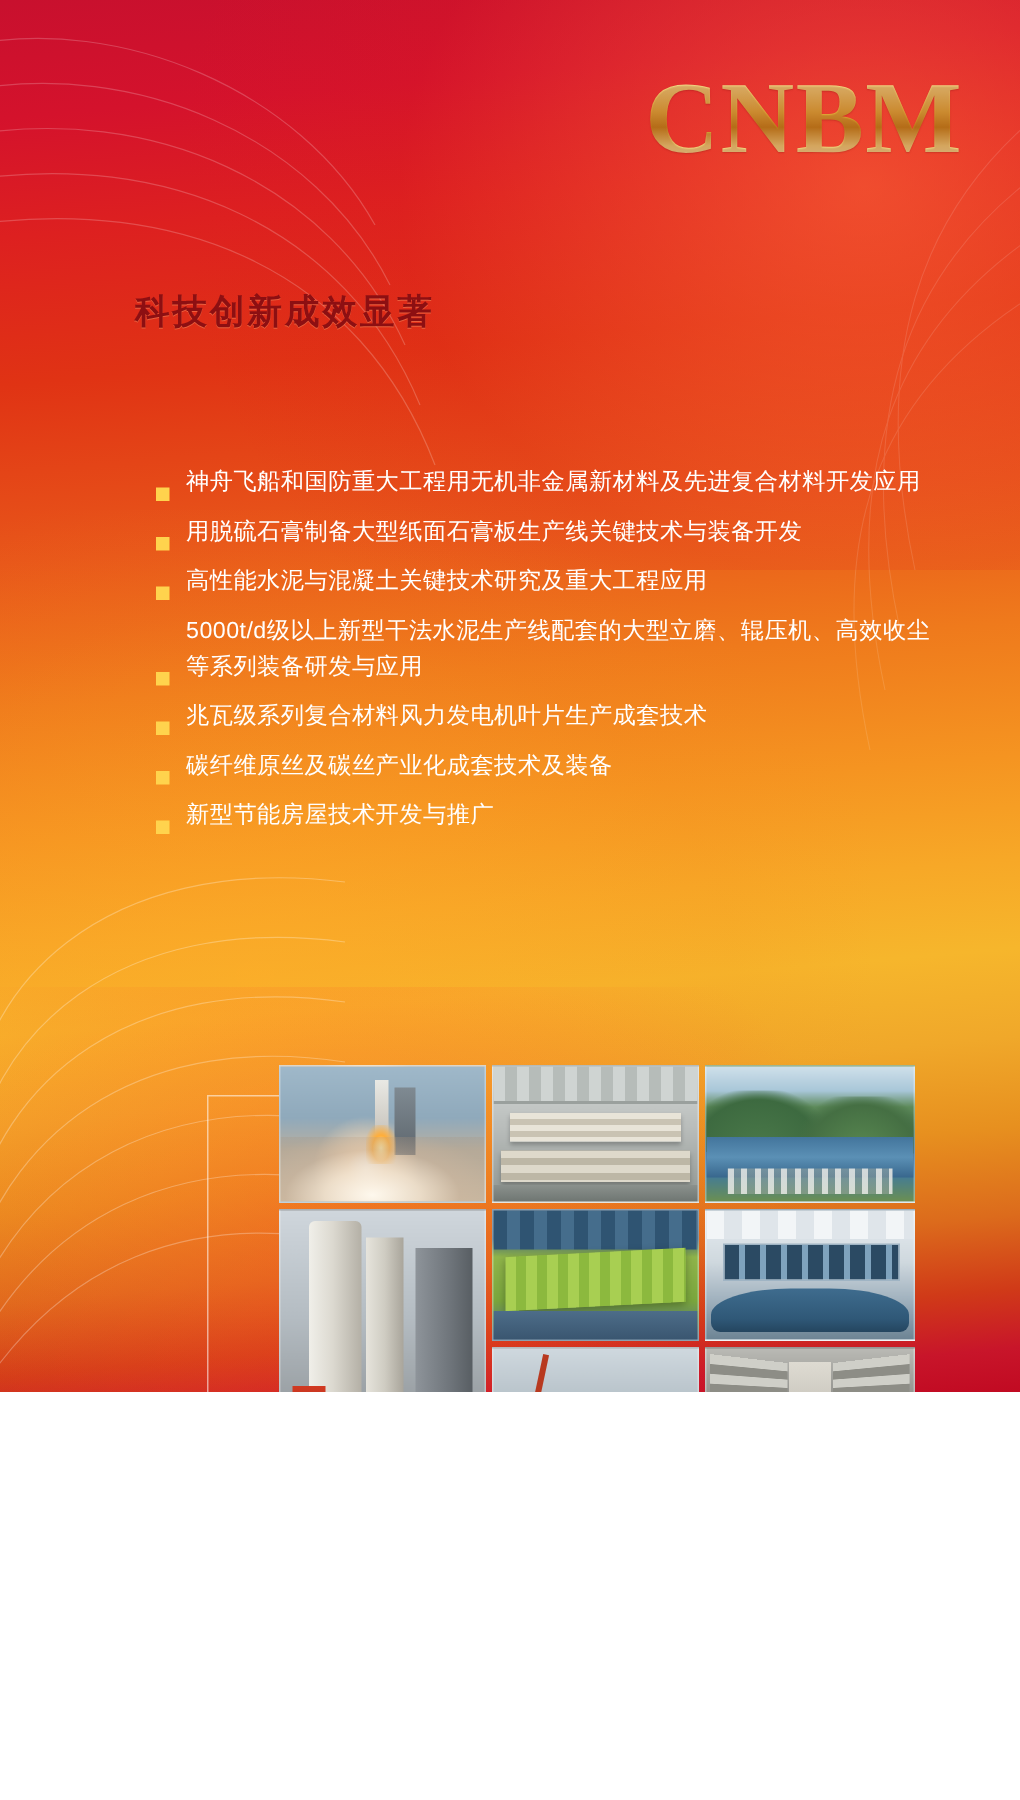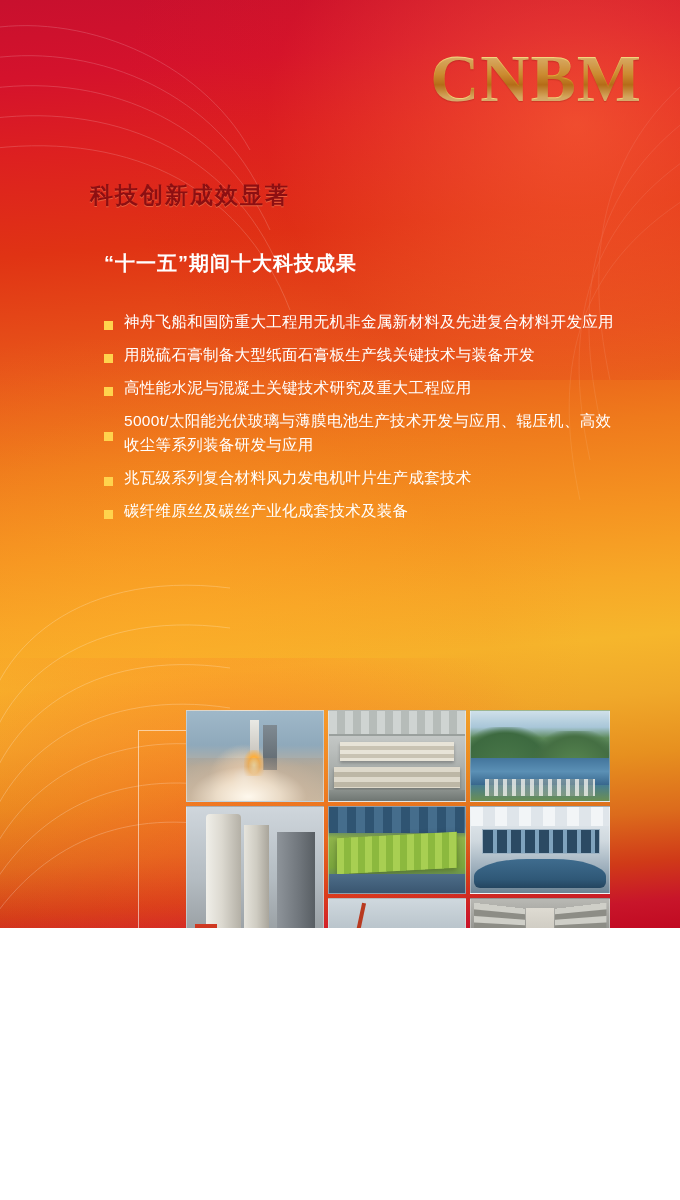--- a/index.html
+++ b/index.html
@@ -101,21 +101,21 @@
     background: linear-gradient(180deg, #fff4c8 0%, #f6d87a 22%, #e7b23c 45%, #c98a1c 60%, #f3d679 78%, #fbefbe 100%);
     -webkit-background-clip: text;
     background-clip: text;
     color: transparent;
     text-shadow: 0 1px 1px rgba(120,20,10,0.25);
   }
   
   .section-title {
     position: absolute;
     left: 90px;
-    top: 180px;
+    top: 192px;
     font-size: 23px;
     font-weight: bold;
     letter-spacing: 2px;
     color: #8d0f12;
     text-shadow: 0 1px 0 rgba(255,190,130,0.35);
   }
   .sub-title {
     position: absolute;
     left: 104px;
     top: 250px;
@@ -126,21 +126,21 @@
   }
   
   .bullets {
     position: absolute;
     left: 104px;
     top: 310px;
     width: 520px;
   }
   .bullet {
     display: flex;
-    align-items: center;
+    align-items: flex-end;
     margin-bottom: 9px;
   }
   .bullet .marker {
     flex: 0 0 auto;
     width: 9px;
     height: 9px;
     background: #ffd34d;
     margin-top: 6px;
     margin-right: 11px;
   }
@@ -432,46 +432,49 @@
       <path d="M-20,340 C10,240 100,180 230,200"></path>
       <path d="M-20,310 C0,210 90,140 230,160"></path>
       <path d="M-20,280 C-10,180 80,100 230,120"></path>
       <path d="M-20,250 C-20,150 70,60 230,80"></path>
     </g>
   </svg>
 
   <div class="logo">CNBM</div>
 
   <div class="section-title">科技创新成效显著</div>
-  <div class="sub-title">“十一五”期间十大科技成果</div>
 
   <div class="bullets">
     <div class="bullet">
       <span class="marker"></span>
       <span class="text">神舟飞船和国防重大工程用无机非金属新材料及先进复合材料开发应用</span>
     </div>
     <div class="bullet">
       <span class="marker"></span>
       <span class="text">用脱硫石膏制备大型纸面石膏板生产线关键技术与装备开发</span>
     </div>
     <div class="bullet">
       <span class="marker"></span>
       <span class="text">高性能水泥与混凝土关键技术研究及重大工程应用</span>
     </div>
     <div class="bullet">
       <span class="marker"></span>
-      <span class="text">5000t/太阳能光伏玻璃与薄膜电池生产技术开发与应用、辊压机、高效收尘等系列装备研发与应用</span>
+      <span class="text">5000t/d级以上新型干法水泥生产线配套的大型立磨、辊压机、高效收尘等系列装备研发与应用</span>
     </div>
     <div class="bullet">
       <span class="marker"></span>
       <span class="text">兆瓦级系列复合材料风力发电机叶片生产成套技术</span>
     </div>
     <div class="bullet">
       <span class="marker"></span>
       <span class="text">碳纤维原丝及碳丝产业化成套技术及装备</span>
+    </div>
+    <div class="bullet">
+      <span class="marker"></span>
+      <span class="text">新型节能房屋技术开发与推广</span>
     </div>
   </div>
 
   <div class="bracket"></div>
 
   <div class="photos">
 
     <div class="prow">
       <div class="photo p-rocket" style="width:138px;height:92px;">
         <div class="tower"></div>

